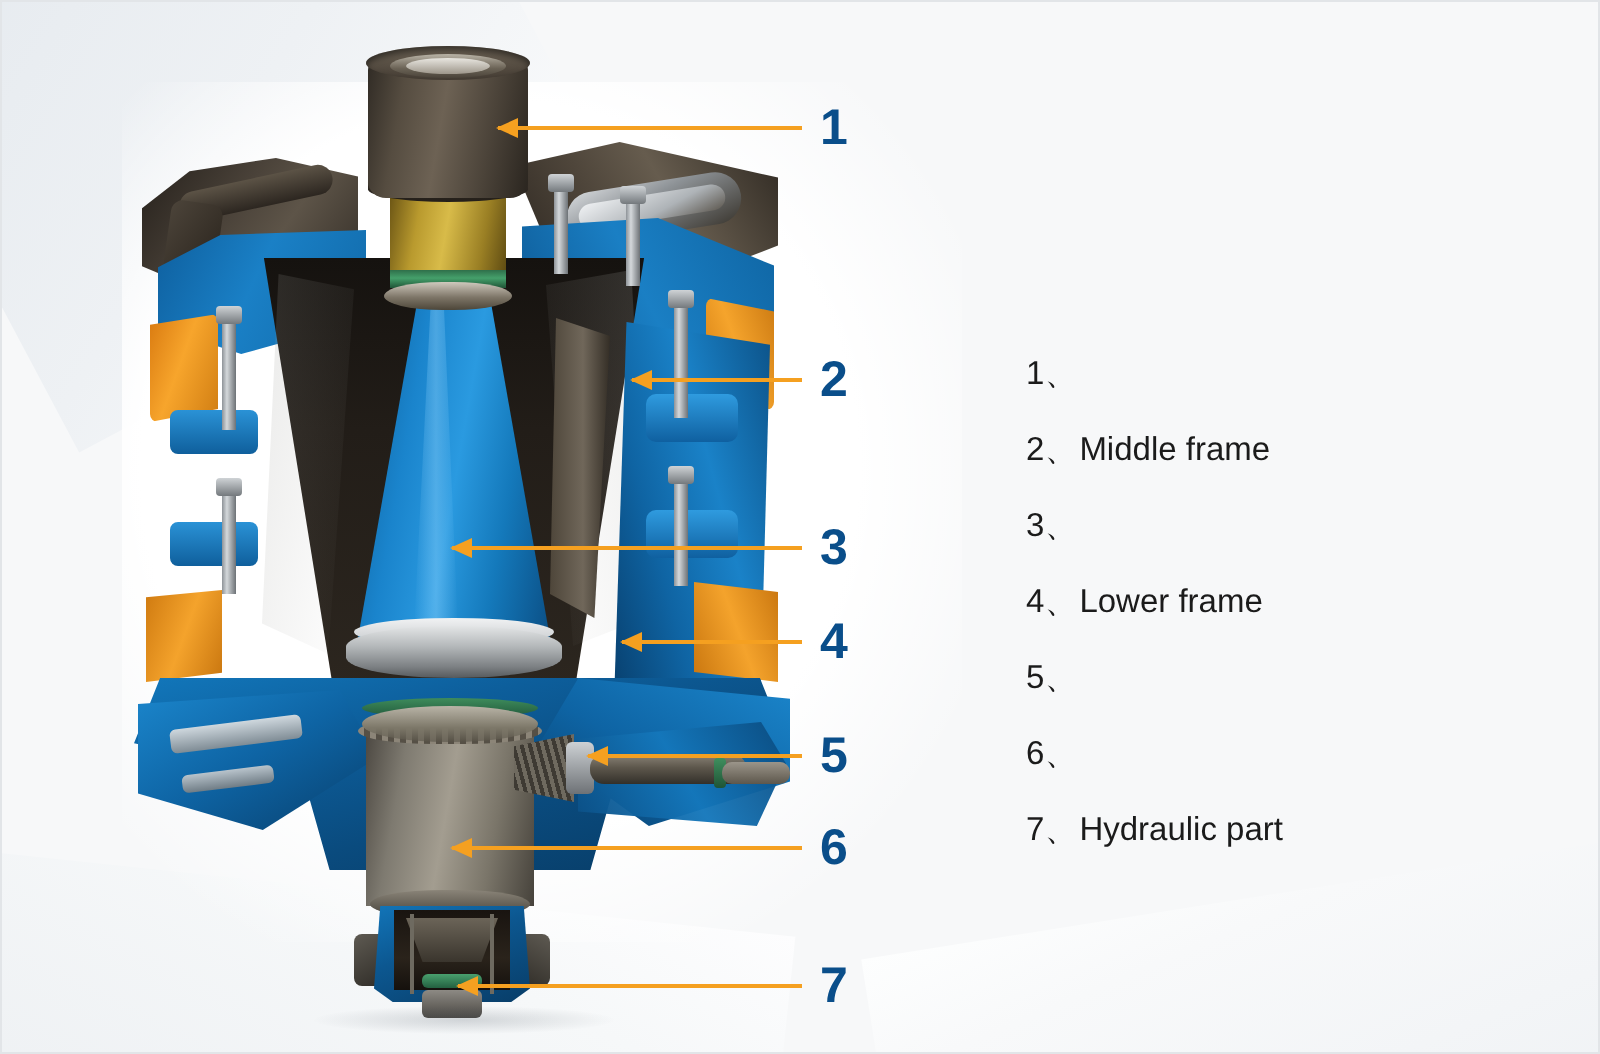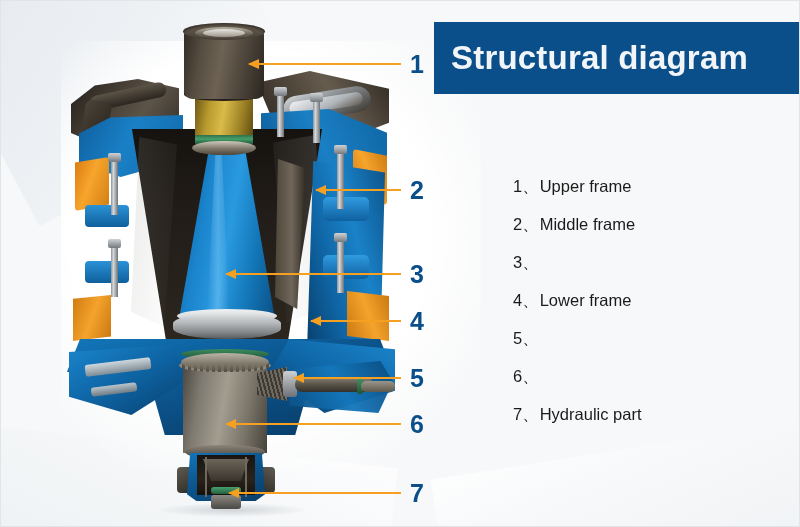--- a/index.html
+++ b/index.html
@@ -369,29 +369,25 @@
     <span class="callout-num">6</span>
   </div>
 
   <div class="callout" style="left:228px;top:477px;">
     <div class="callout-line" style="width:172px;">
       <span class="callout-arrow"></span>
     </div>
     <span class="callout-num">7</span>
   </div>
 
-  <div class="header-bar">
-    <span class="header-title">Structural diagram</span>
-  </div>
 
   <div class="legend">
     <div class="legend-item">
       <span class="legend-num">1</span>
       <span class="legend-sep">、</span>
-      <span class="legend-label">Upper frame</span>
     </div>
     <div class="legend-item">
       <span class="legend-num">2</span>
       <span class="legend-sep">、</span>
       <span class="legend-label">Middle frame</span>
     </div>
     <div class="legend-item">
       <span class="legend-num">3</span>
       <span class="legend-sep">、</span>
     </div>

